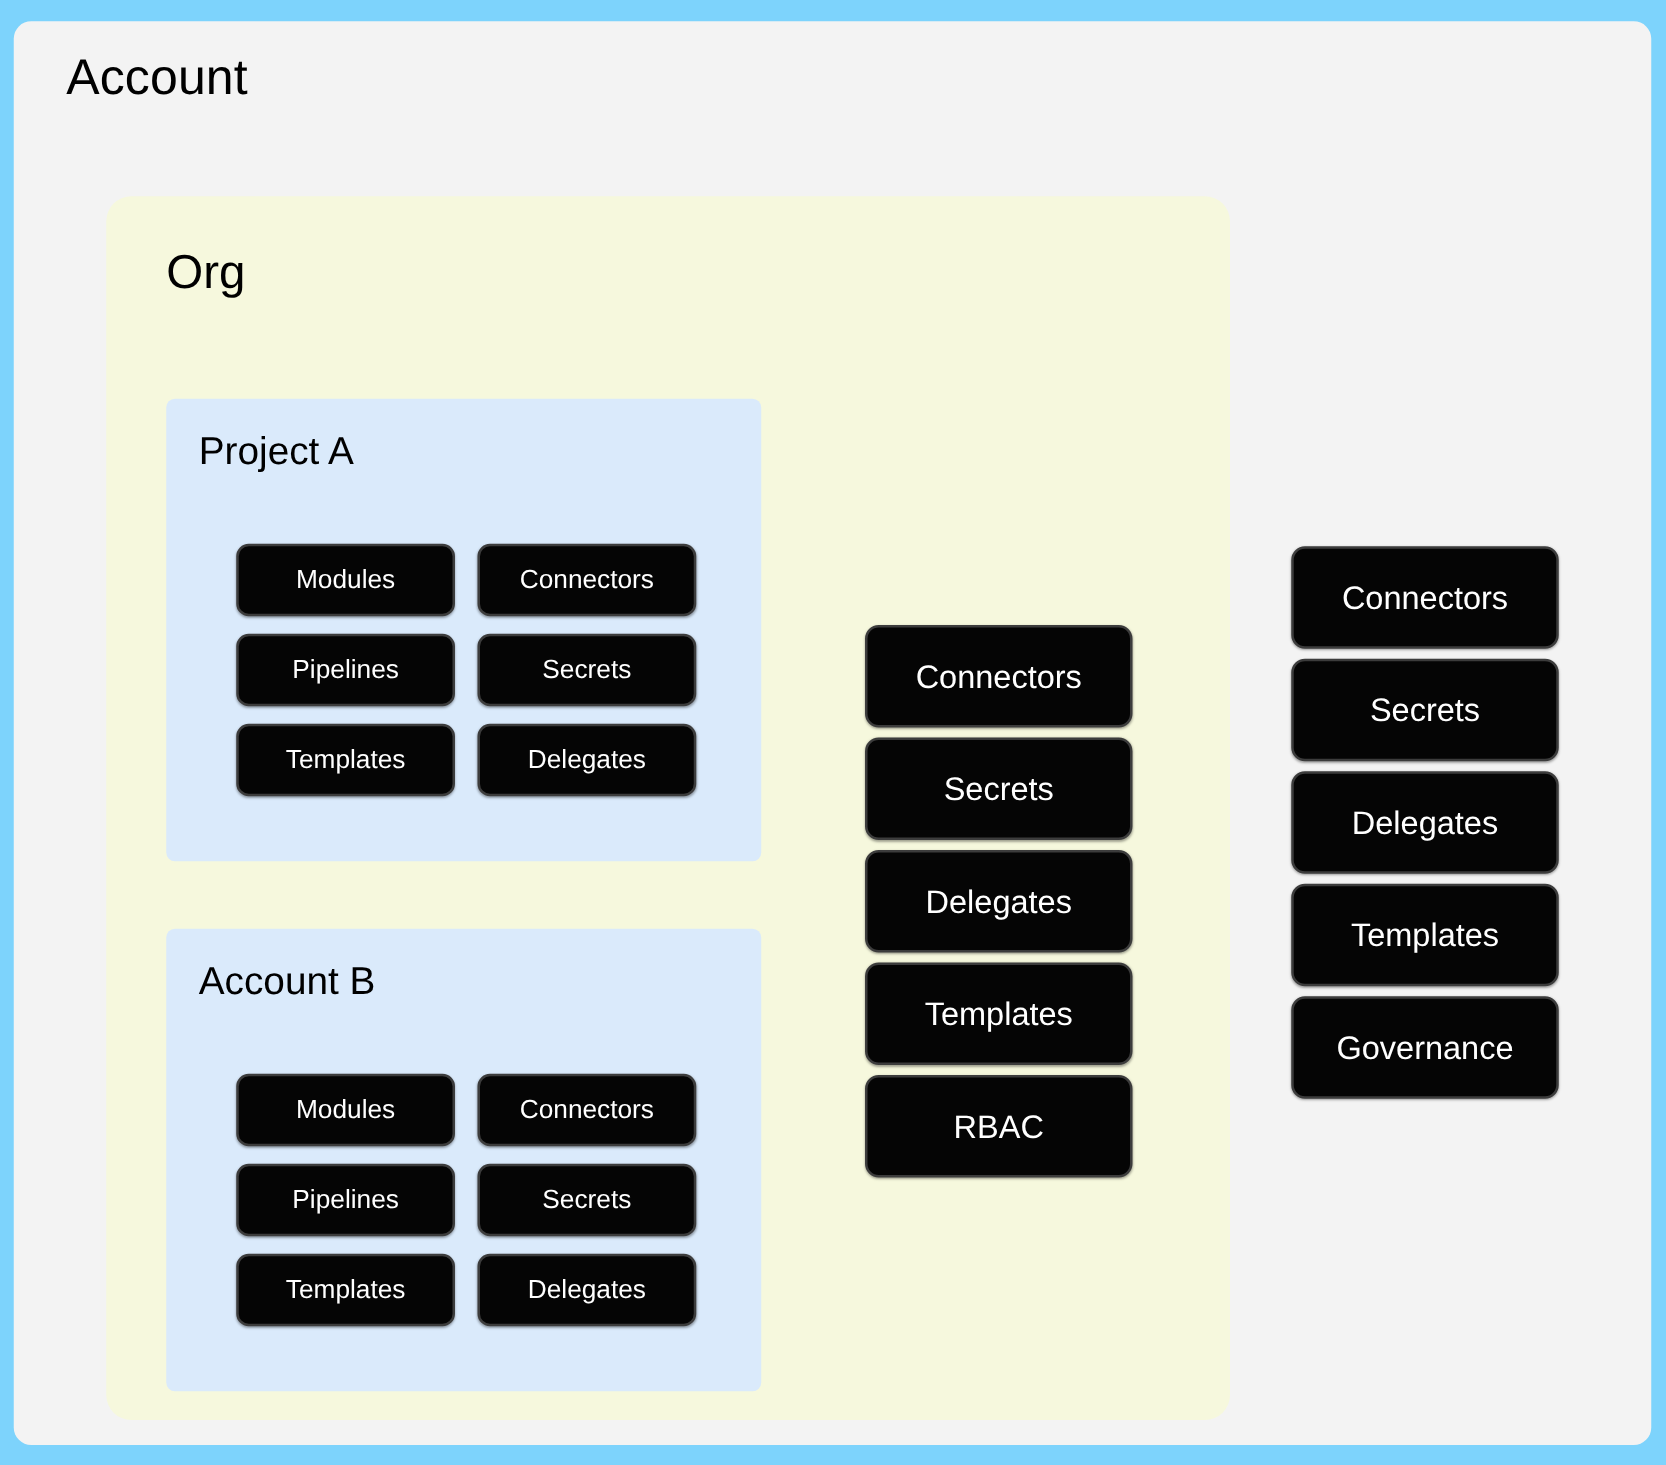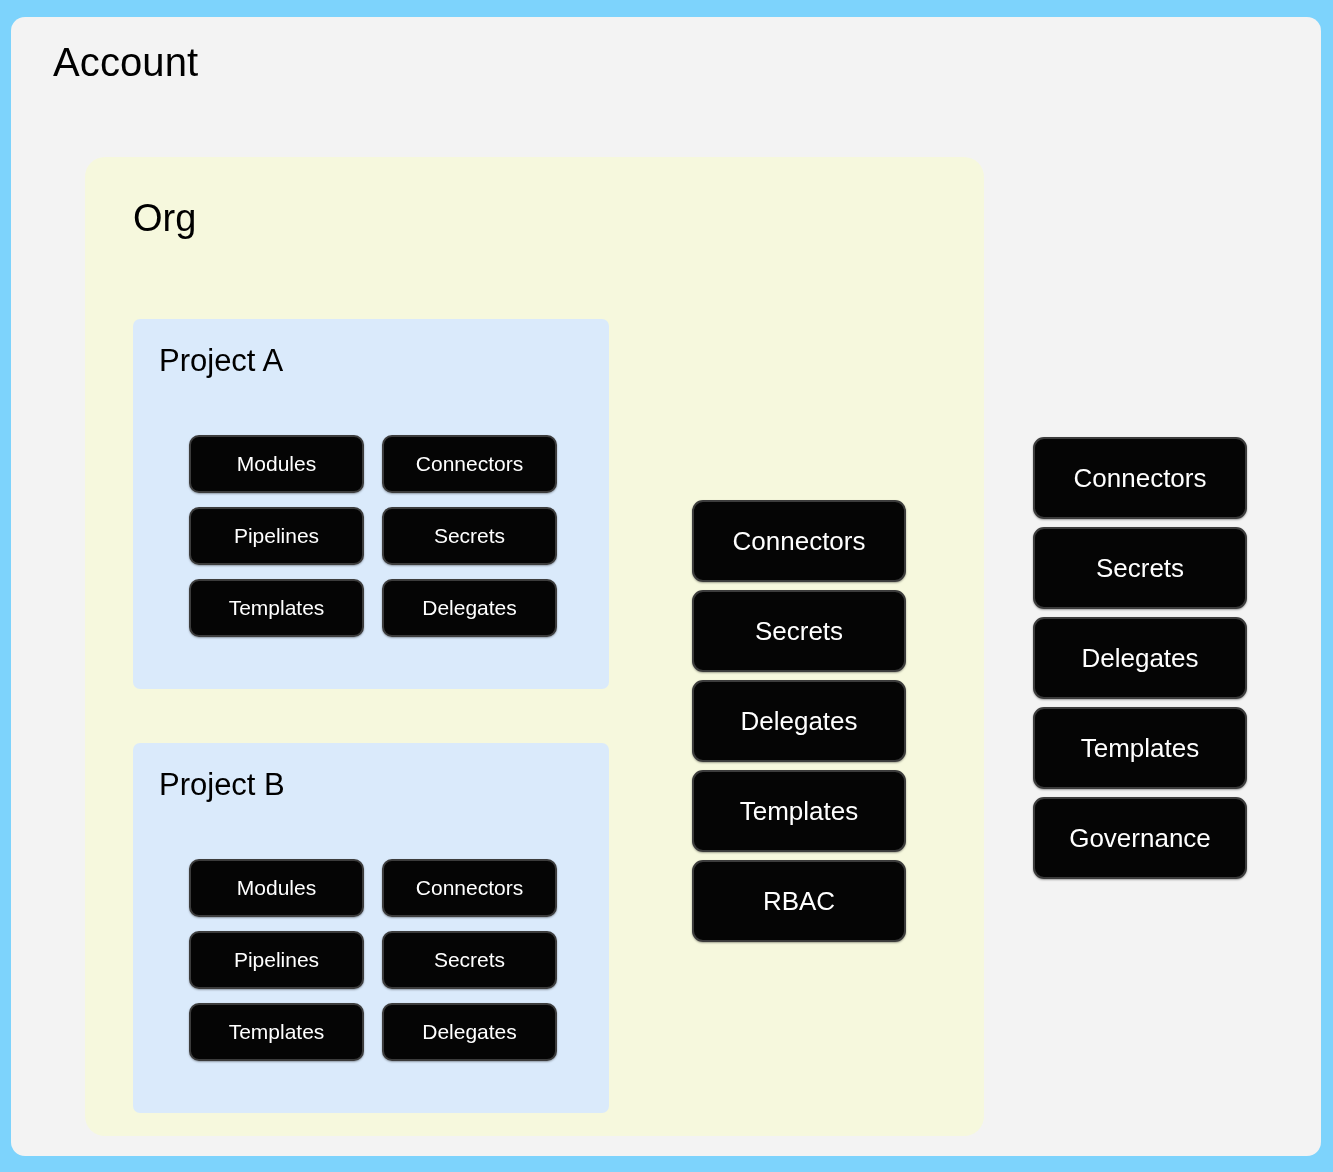--- a/index.html
+++ b/index.html
@@ -165,21 +165,21 @@
           <div class="chip small">Modules</div>
           <div class="chip small">Connectors</div>
           <div class="chip small">Pipelines</div>
           <div class="chip small">Secrets</div>
           <div class="chip small">Templates</div>
           <div class="chip small">Delegates</div>
         </div>
       </div>
 
       <div class="project-card card-b">
-        <div class="project-title">Project B</div>
+        <div class="project-title">Account B</div>
         <div class="project-chip-grid">
           <div class="chip small">Modules</div>
           <div class="chip small">Connectors</div>
           <div class="chip small">Pipelines</div>
           <div class="chip small">Secrets</div>
           <div class="chip small">Templates</div>
           <div class="chip small">Delegates</div>
         </div>
       </div>
 

